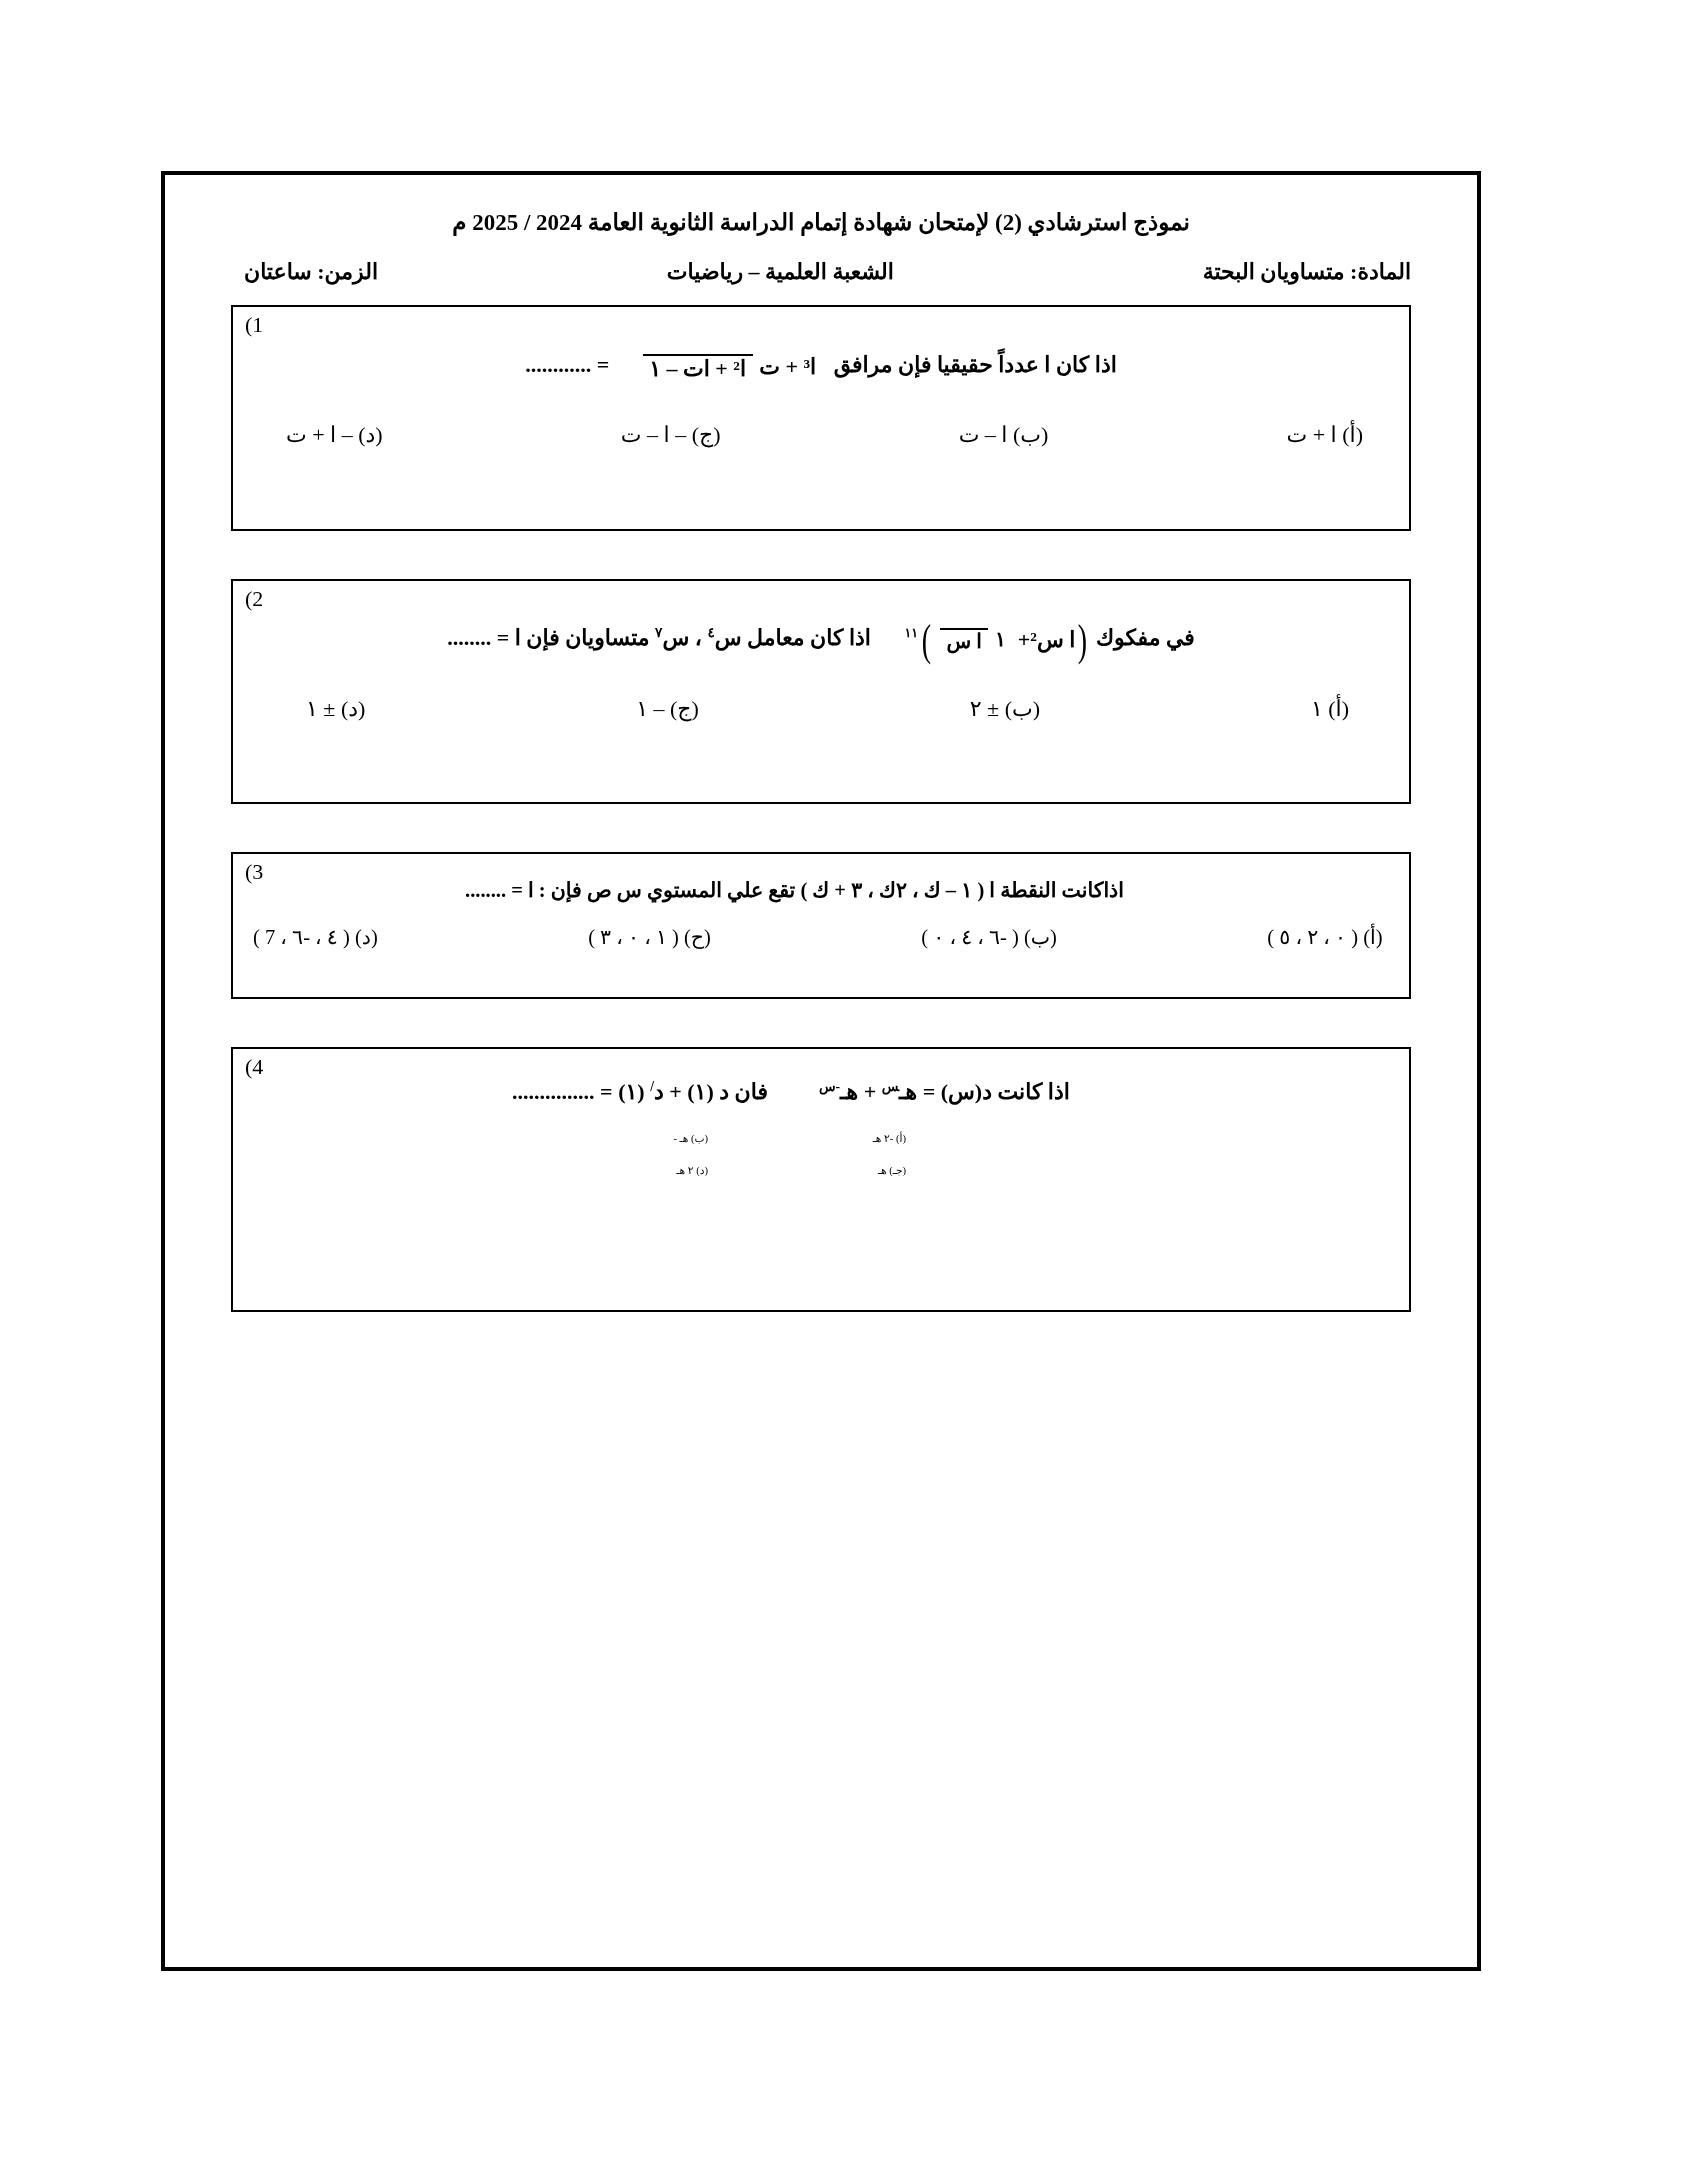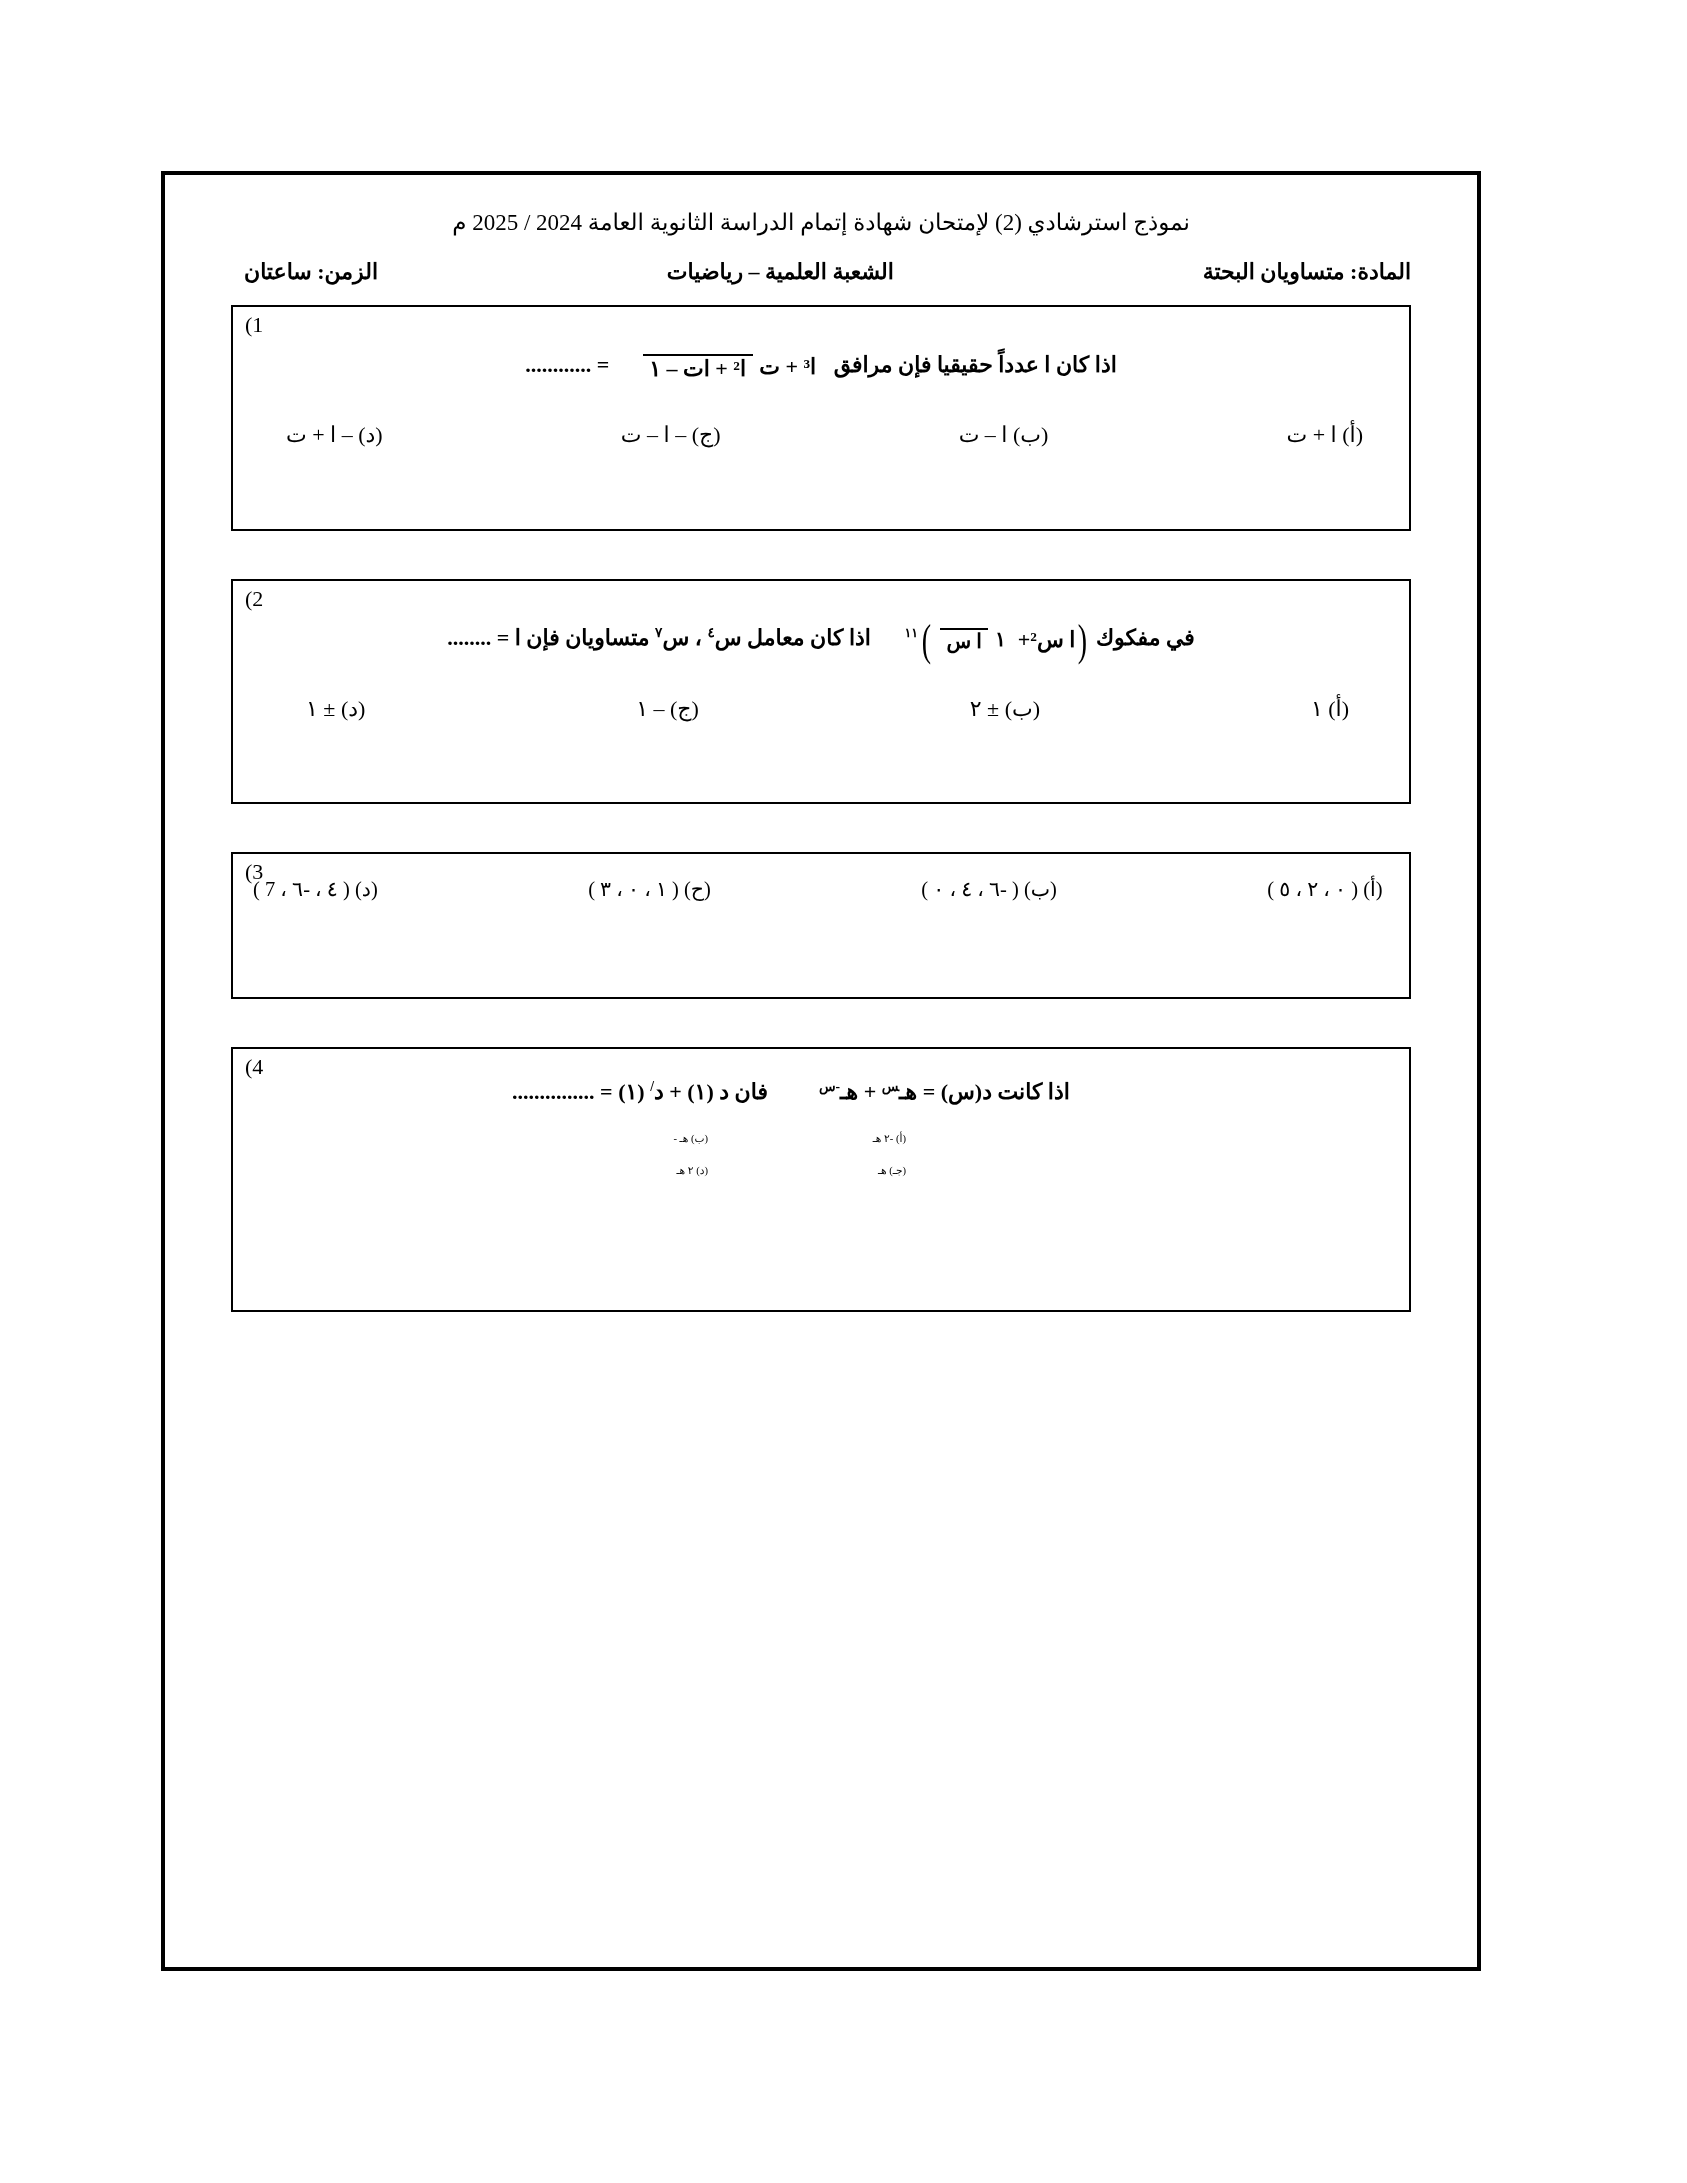--- a/index.html
+++ b/index.html
@@ -32,21 +32,21 @@
     position: relative;
     width: 100%;
     height: 100%;
     padding: 0;
     box-sizing: border-box;
   }
 
   
   .doc-title {
     text-align: center;
-    font-weight: normal;
+    font-weight: bold;
     font-size: 23px;
     line-height: 1.35;
     margin-top: 32px;
     padding: 0 40px;
     direction: rtl;
   }
 
   .header-row {
     display: flex;
     flex-direction: row;
@@ -268,20 +268,24 @@
             <span>(د)</span>
             <span>± ١</span>
           </span>
         </div>
       </div>
     </div>
 
     <div class="q-box" id="q3">
       <div class="q-num">(3</div>
       <div class="q-body">
+        <div class="stem-line stem">
+          <span>اذاكانت النقطة ا ( ١ – ك ، ٢ك ، ٣ + ك ) تقع علي المستوي س ص فإن : ا =</span>
+          <span class="dots">........</span>
+        </div>
         <div class="options">
           <span class="opt">
             <span>(أ)</span>
             <span>( ٠ ، ٢ ، ٥ )</span>
           </span>
           <span class="opt">
             <span>(ب)</span>
             <span>( -٦ ، ٤ ، ٠ )</span>
           </span>
           <span class="opt">

